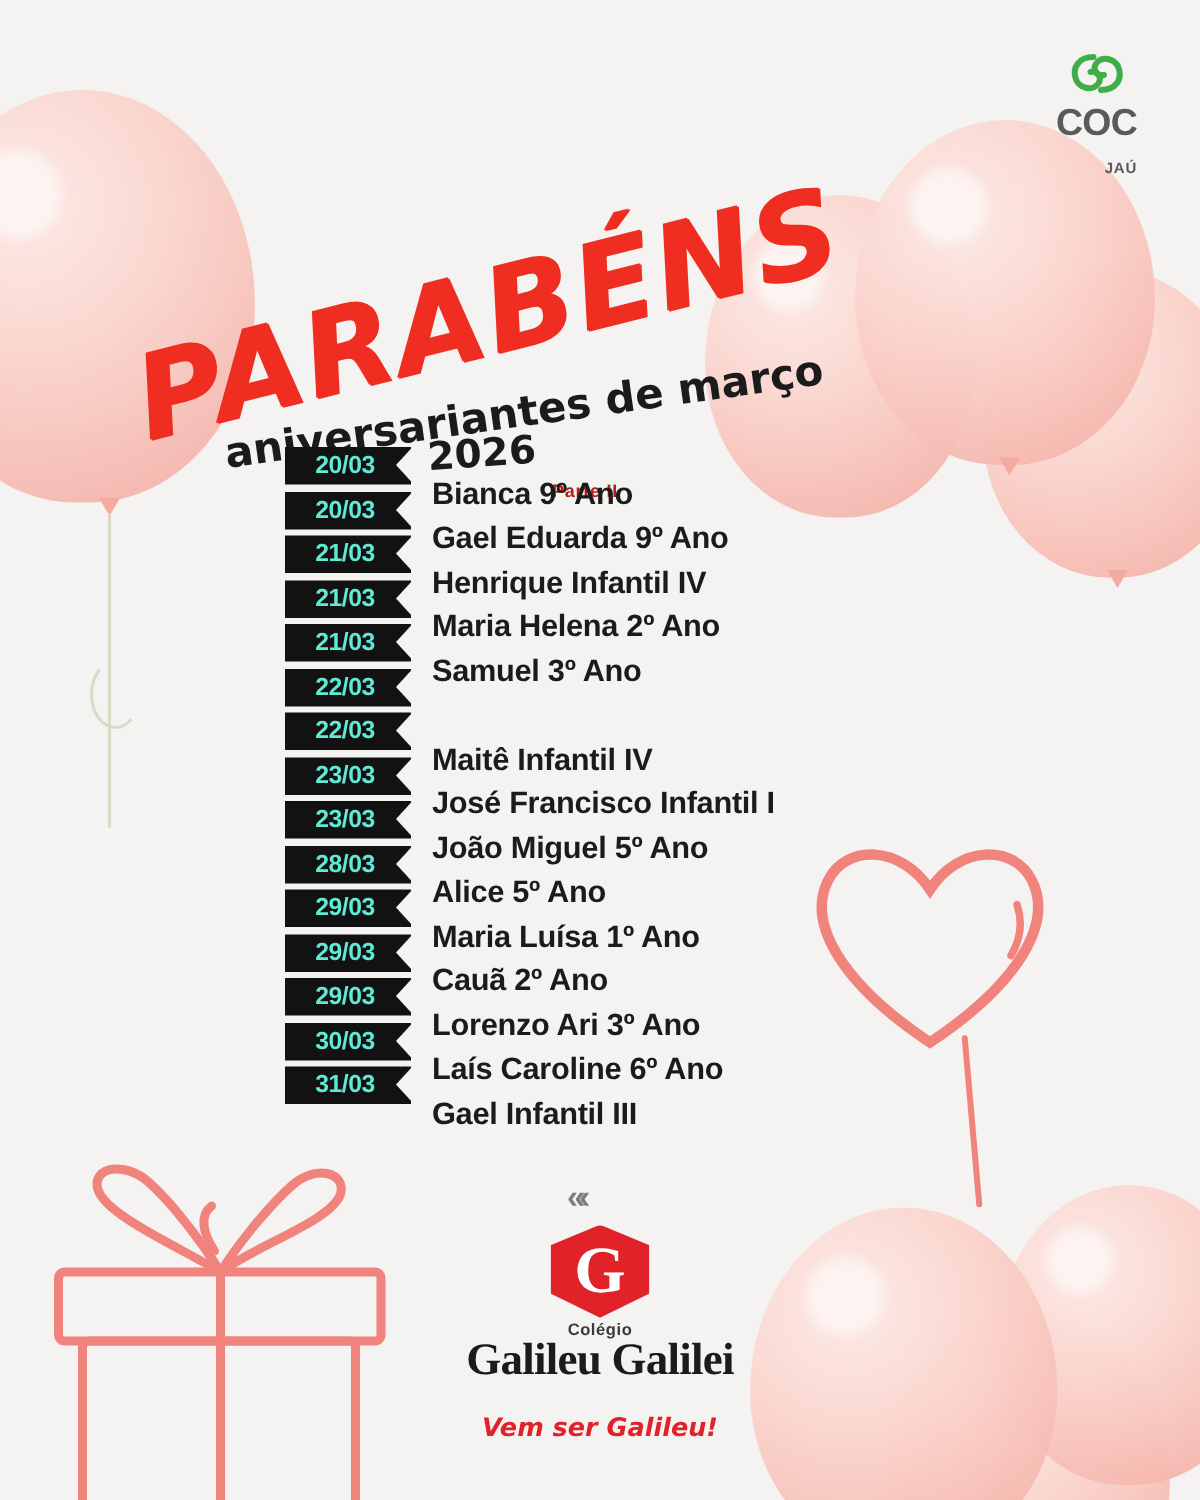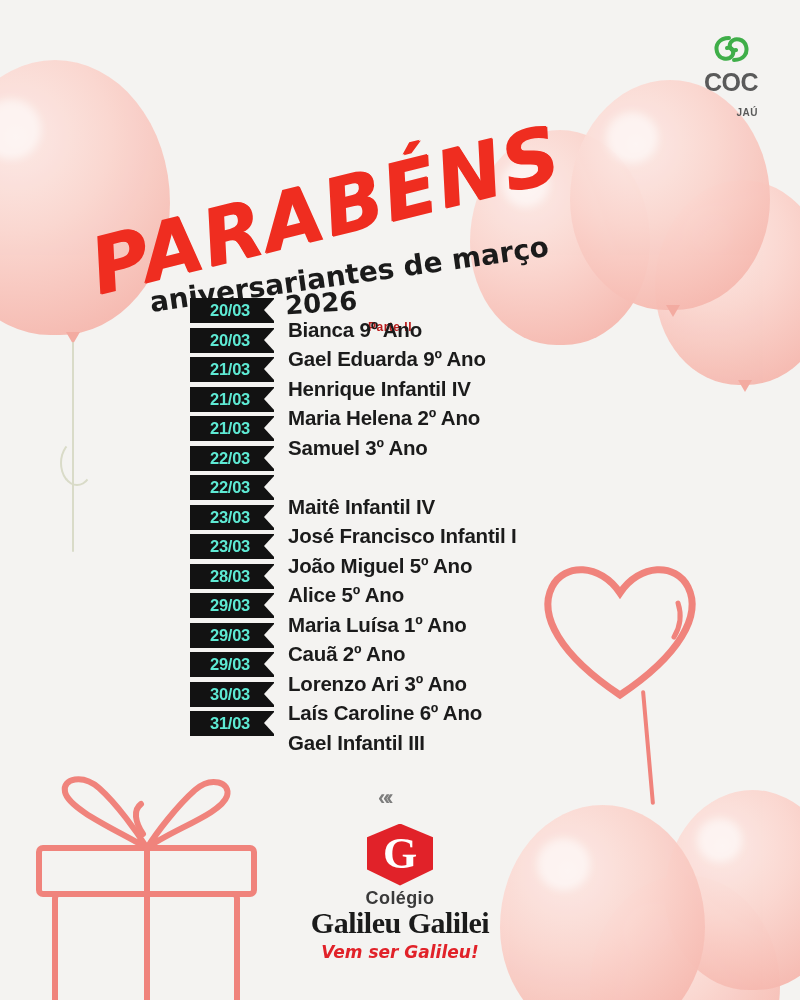--- a/index.html
+++ b/index.html
@@ -254,36 +254,36 @@
   }
   .gal-g {
     font-family: "Liberation Serif", serif;
     font-size: 44px;
     font-weight: bold;
     color: #ffffff;
     line-height: 1;
     margin-top: -2px;
   }
   .gal-colegio {
-    font-size: 18px;
+    font-size: 11px;
     color: #3a3a3a;
     font-weight: bold;
     letter-spacing: 0.4px;
     margin-bottom: -2px;
   }
   .gal-name {
     font-family: Liberation Serif, serif;
     font-size: 30px;
     font-weight: bold;
     color: #1b1b1b;
     letter-spacing: -0.5px;
     line-height: 1.05;
   }
   .gal-slogan {
-    margin-top: 4px;
+    margin-top: 20px;
     font-family: "DejaVu Sans", sans-serif;
     font-style: italic;
     font-weight: bold;
     font-size: 17px;
     color: #e12229;
   }
 </style>
 </head>
 <body>
 

